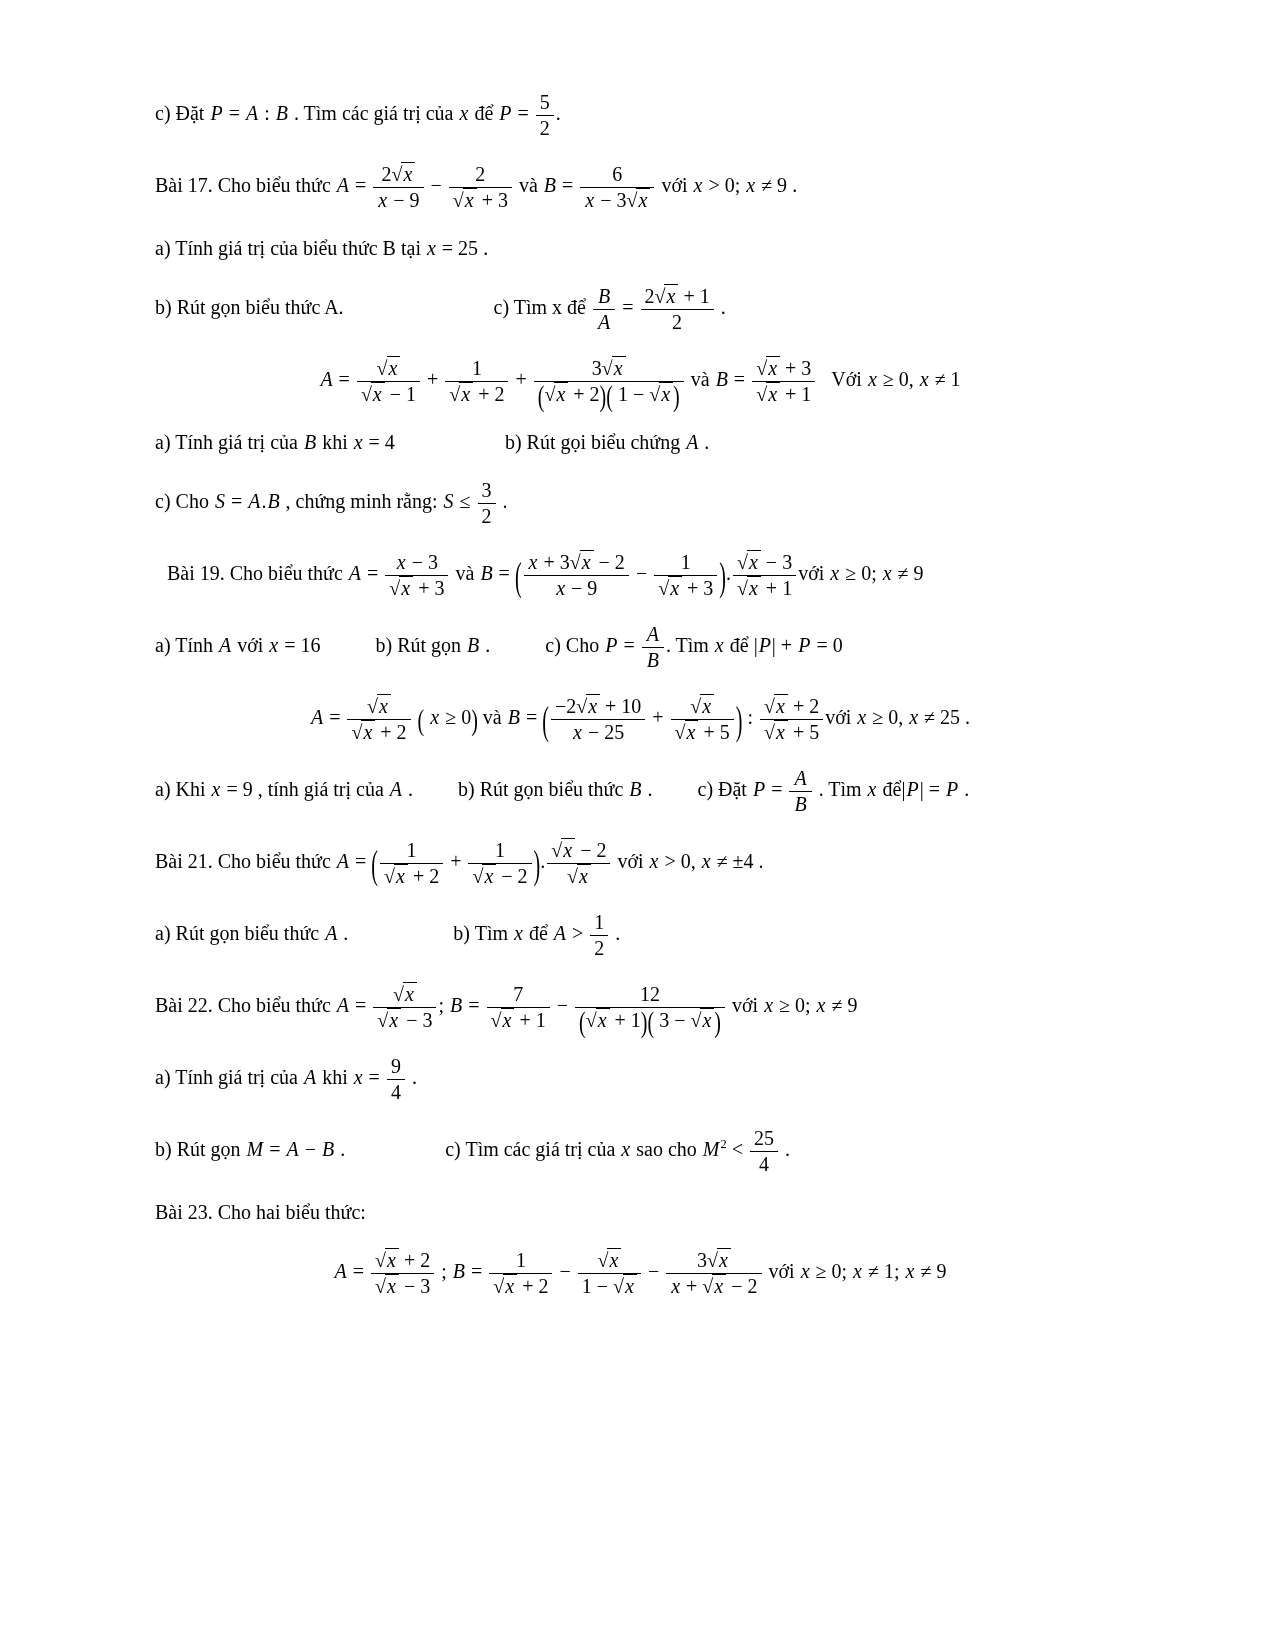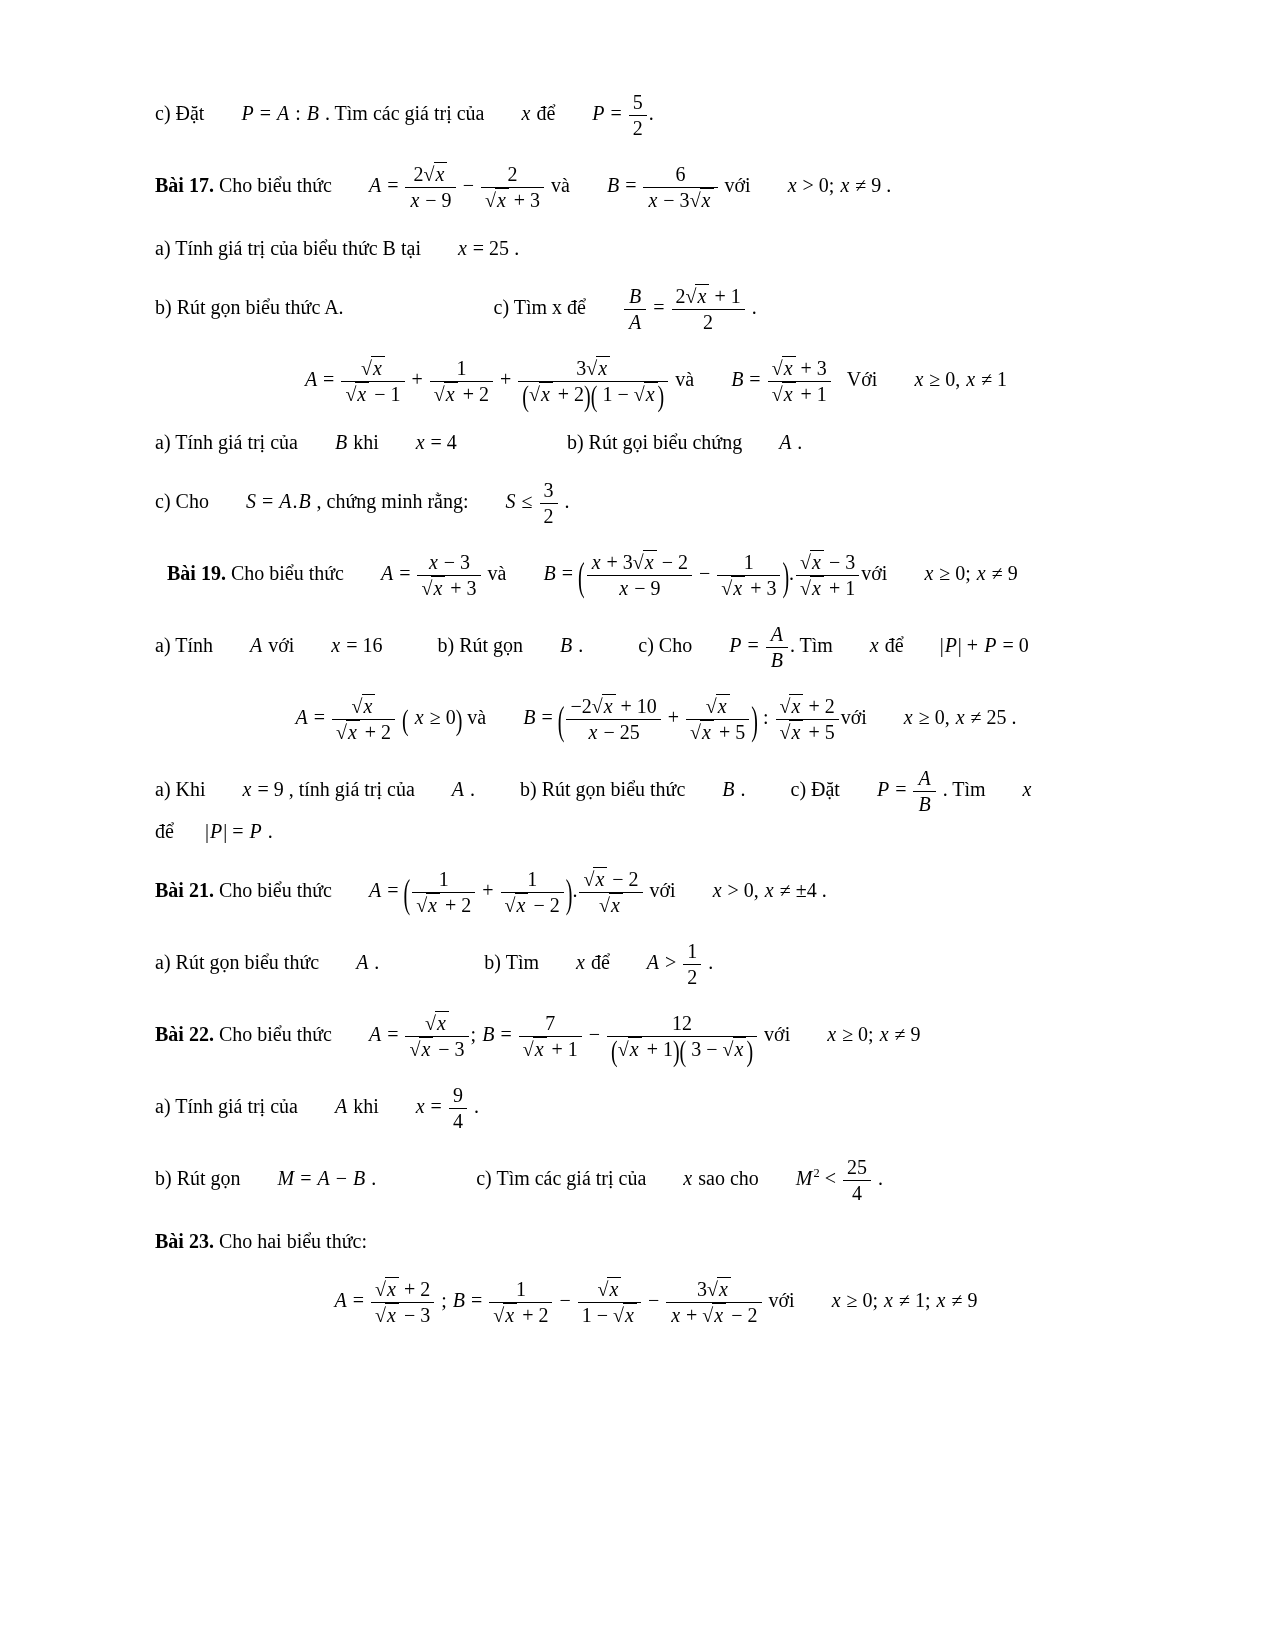--- a/index.html
+++ b/index.html
@@ -12,23 +12,23 @@
     overflow: hidden;
   }
   .page {
     box-sizing: border-box;
     width: 100%;
     height: 100%;
     padding: 90px 150px 40px 155px;
   }
   .para { font-size: 20px; line-height: 1.45; margin: 0 0 21px 0; }
   .para.center { text-align: center; }
-  .bold { font-weight: bold; }
+  .bold { font-weight: normal; }
   .text { white-space: pre-wrap; }
-  .math { white-space: nowrap; margin-left: 31px; }
+  .math { white-space: nowrap; }
   .math i { font-family: inherit; padding: 0 1px; }
   .math sup { font-size: 62%; }
   .frac { display: inline-block; vertical-align: middle; text-align: center; margin: 0 2px; }
   .fr-n, .fr-d { display: block; line-height: 1.25; padding: 0 4px; }
   .fr-d { border-top: 1.4px solid #000; }
   .sqrt { white-space: nowrap; }
   .sq-s { margin-right: -1px; }
   .sq-b { border-top: 1.4px solid #000; padding: 0 2px 0 1px; }
   .bigp   { display: inline-block; vertical-align: middle; line-height: 1; transform: scaleY(2.05); transform-origin: center; }
   .bigp-s { display: inline-block; vertical-align: middle; line-height: 1; transform: scaleY(1.45); transform-origin: center; }

